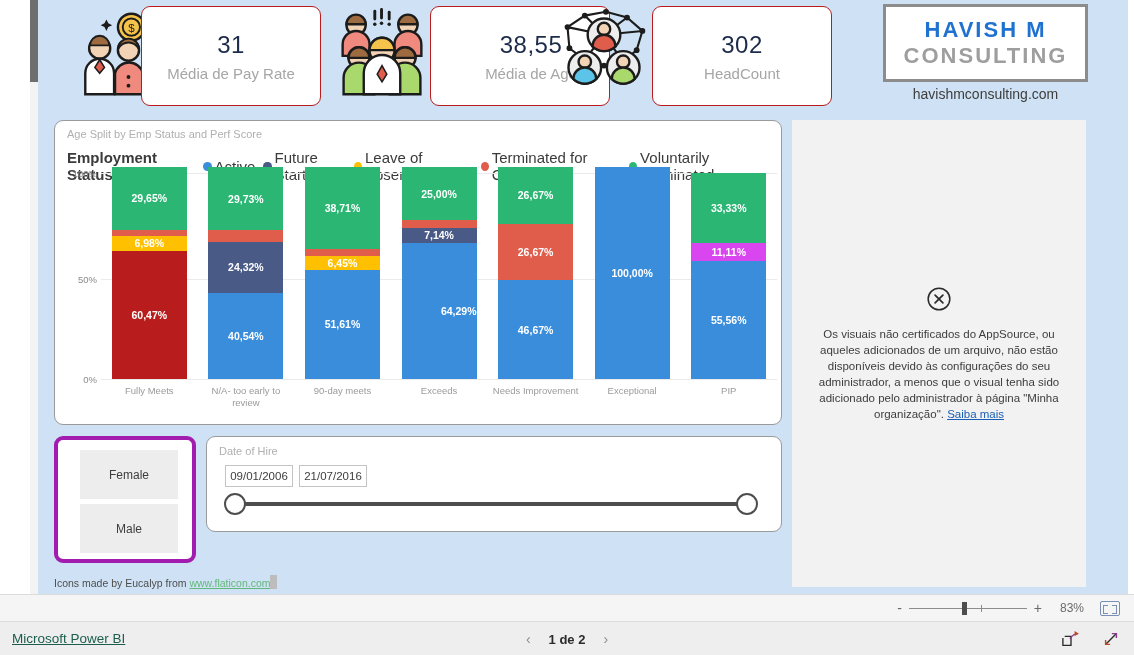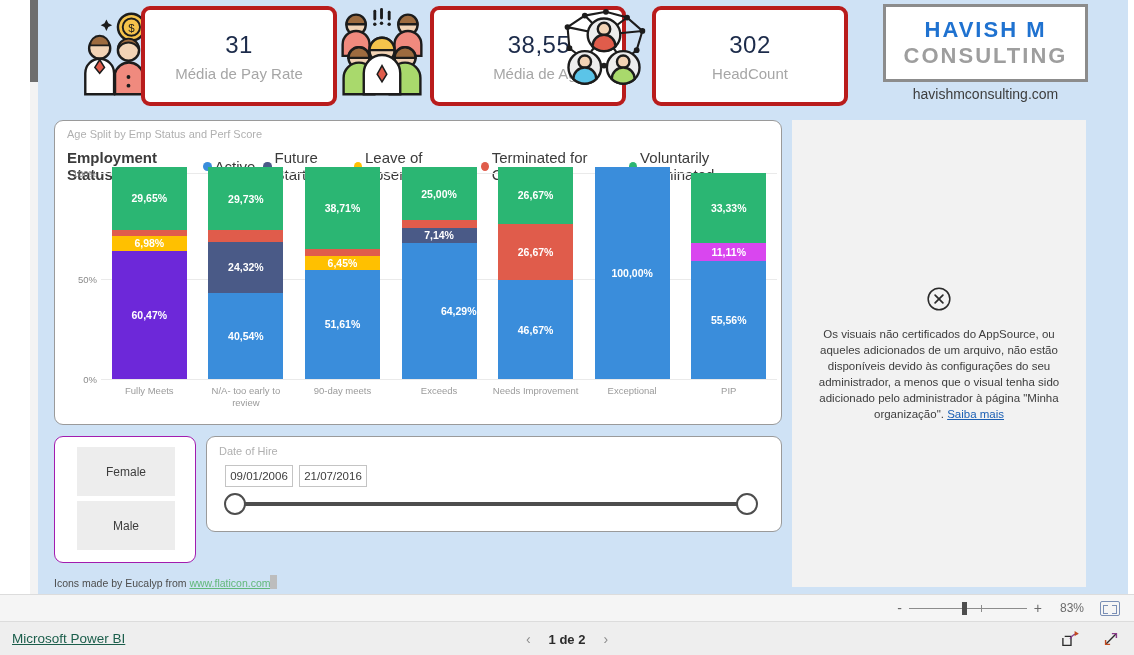--- a/index.html
+++ b/index.html
@@ -15,22 +15,22 @@
   #canvas {
     position: absolute; left: 38px; top: 0; width: 1090px; height: 594px;
     background: #cfe2f5;
   }
 
   
   .kpi-row { position:absolute; left:0; top:0; width:100%; height:112px; }
 
   .kpi-icon { position:absolute; top:6px; width:96px; height:96px; }
   .kpi-card {
-    position:absolute; top:6px; height:100px; width:196px;
-    background:#fff; border:4px solid #b91c1c; border-radius:9px;
+    position:absolute; top:6px; height:100px; width:180px;
+    background:#fff; border:1px solid #b91c1c; border-radius:9px;
     display:flex; flex-direction:column; align-items:center; justify-content:center;
   }
   .kpi-value { font-size:24px; color:#1c2b4a; letter-spacing:.5px; }
   .kpi-label { font-size:15px; color:#a6a6a6; margin-top:6px; }
 
   
   .logo-box {
     position:absolute; left:845px; top:4px; width:205px; height:78px;
     background:#fff; border:3px solid #8c8c8c;
     display:flex; flex-direction:column; align-items:center; justify-content:center;
@@ -62,21 +62,21 @@
              align-items:center; justify-content:flex-end; }
   .bar { width:75px; position:relative; display:flex; flex-direction:column; }
   .seg { position:relative; display:flex; align-items:center; justify-content:center;
          font-size:10.5px; font-weight:bold; color:#fff; overflow:hidden; }
   .xlabels { position:absolute; left:46px; top:218px; width:676px; display:flex; }
   .xlabel { flex:1; text-align:center; font-size:9.5px; color:#9b9b9b; line-height:12px; }
 
   
   #gender-slicer {
     position:absolute; left:16px; top:436px; width:142px; height:127px;
-    background:#fff; border:1px solid #a21caf; border-radius:9px;
+    background:#fff; border:4px solid #a21caf; border-radius:9px;
   }
   .g-item { position:absolute; left:22px; width:98px; height:49px; background:#ededed;
             display:flex; align-items:center; justify-content:center;
             font-size:12px; color:#3d3d3d; }
   .g-female { top:10px; }
   .g-male { top:64px; }
 
   #date-slicer {
     position:absolute; left:168px; top:436px; width:576px; height:96px;
     background:#fff; border:1px solid #9a9a9a; border-radius:9px;
@@ -284,21 +284,21 @@
         <div class="bars" id="bars">
             <div class="bar-col">
               <div class="bar">
                 <div class="seg" style="background: rgb(43, 182, 115); height: 62.858px;">
                   <span>29,65%</span>
                 </div>
                 <div class="seg" style="background: rgb(224, 92, 75); height: 6.148px;"></div>
                 <div class="seg" style="background: rgb(255, 192, 0); height: 14.7976px;">
                   <span>6,98%</span>
                 </div>
-                <div class="seg" style="background: #6d28d9; height: 128.196px;">
+                <div class="seg" style="background: #b91c1c; height: 128.196px;">
                   <span>60,47%</span>
                 </div>
               </div>
             </div>
             <div class="bar-col">
               <div class="bar">
                 <div class="seg" style="background: rgb(43, 182, 115); height: 63.0276px;">
                   <span>29,73%</span>
                 </div>
                 <div class="seg" style="background: rgb(224, 92, 75); height: 11.4692px;"></div>

